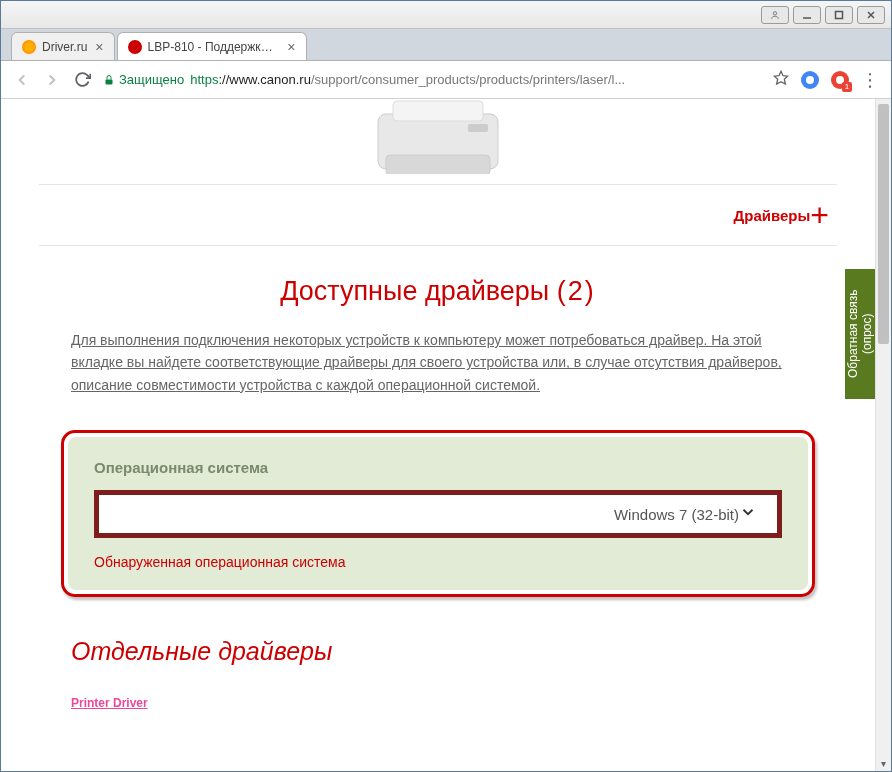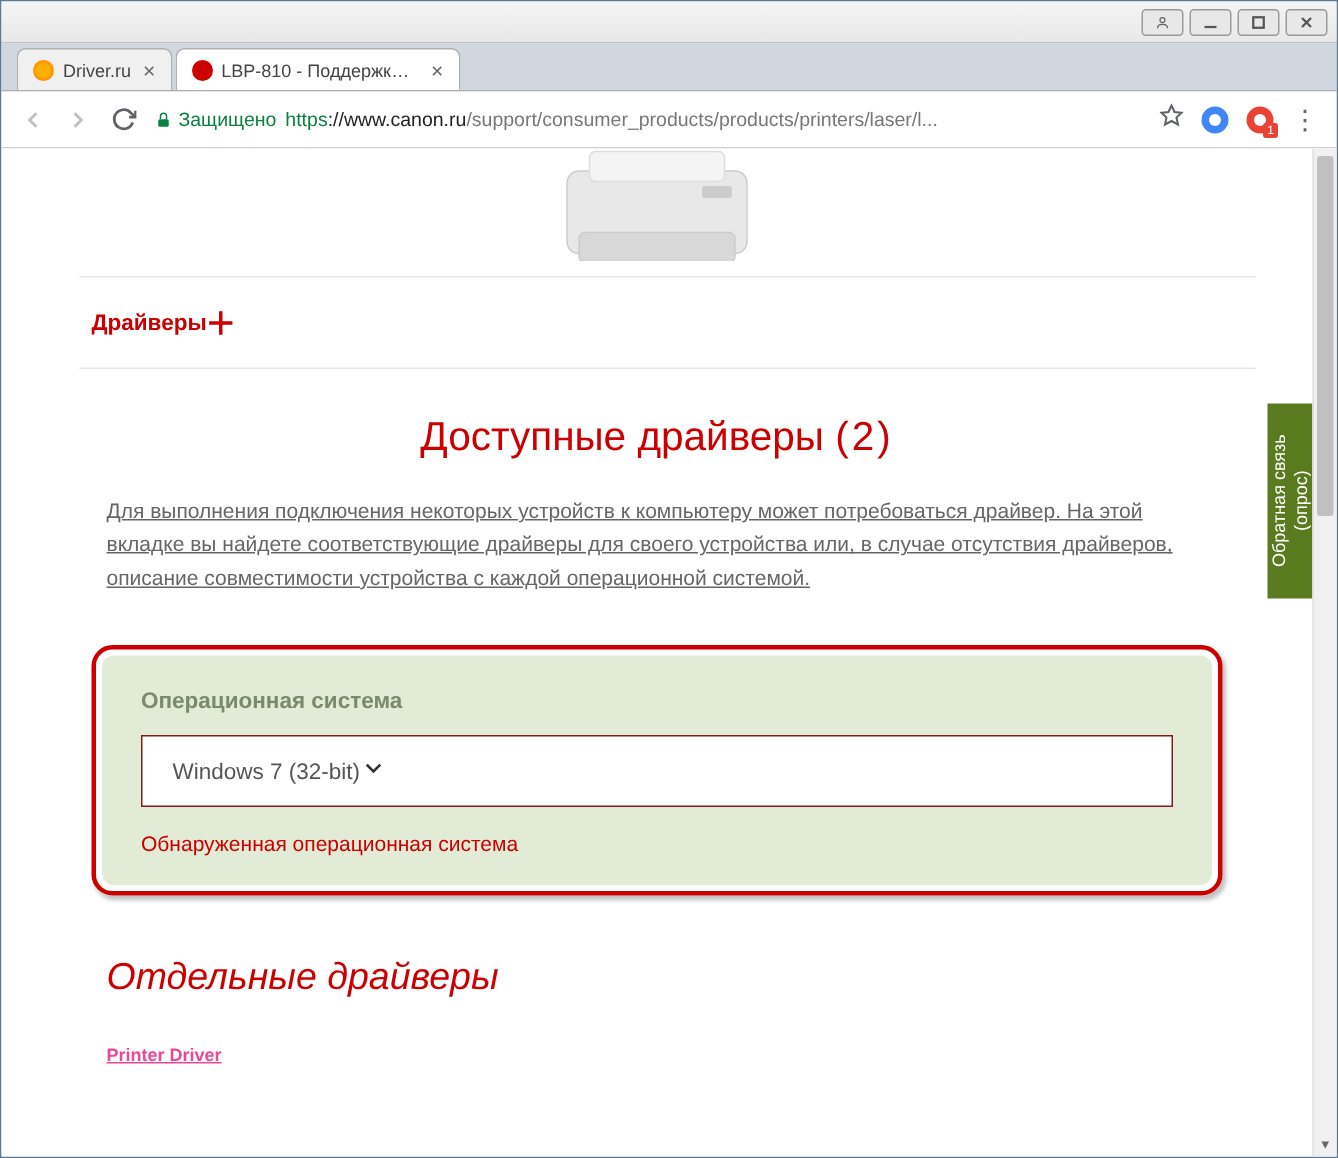--- a/index.html
+++ b/index.html
@@ -40,33 +40,33 @@
 .page { position: relative; height: calc(100% - 28px - 32px - 38px); overflow: hidden; background: #fff; }
 .scrollbar-v { position: absolute; right: 0; top: 0; width: 16px; height: 100%; background: #f0f0f0; border-left: 1px solid #e0e0e0; }
 .scroll-thumb { position: absolute; left: 2px; right: 2px; top: 5px; height: 240px; background: #c0c0c0; border-radius: 2px; cursor: pointer; }
 .scroll-arrow { position: absolute; left: 0; right: 0; height: 16px; display: flex; align-items: center; justify-content: center; color: #666; font-size: 10px; cursor: pointer; }
 .scroll-arrow.down { bottom: 0; }
 
 .content { padding-right: 16px; }
 .product-img-area { height: 75px; display: flex; justify-content: center; align-items: flex-start; overflow: hidden; }
 .printer-svg { width: 200px; height: 100px; }
 
-.accordion-header { margin: 10px 38px 0 52px; border-top: 1px solid #e6e6e6; border-bottom: 1px solid #e6e6e6; height: 62px; display: flex; align-items: center; justify-content: flex-start; padding: 0 8px; cursor: pointer; }
+.accordion-header { margin: 10px 38px 0 38px; border-top: 1px solid #e6e6e6; border-bottom: 1px solid #e6e6e6; height: 62px; display: flex; align-items: center; justify-content: flex-end; padding: 0 8px; cursor: pointer; }
 .accordion-title { color: #cc0000; font-size: 15px; font-weight: bold; }
 .plus-icon { color: #cc0000; font-size: 32px; font-weight: 300; }
 
 .section { padding: 30px 70px 10px 70px; }
 .section-heading { color: #cc0000; font-size: 27px; text-align: center; margin-bottom: 22px; font-weight: normal; }
 .section-heading .count { letter-spacing: 2px; }
 .section-desc { color: #666; font-size: 14px; line-height: 1.6; text-decoration: underline; }
 
 .os-box-wrap { margin: 24px 60px 0 60px; border: 3px solid #cc0000; border-radius: 14px; padding: 4px; box-shadow: 2px 3px 3px rgba(0,0,0,0.25); }
 .os-box { background: #e1ebd6; padding: 22px 26px 20px 26px; border-radius: 8px; }
 .os-label { color: #7a8a6a; font-size: 15px; font-weight: bold; margin-bottom: 14px; }
-.os-select { background: #fff; border: 1px solid #7f1d1d; height: 48px; display: flex; align-items: center; justify-content: flex-start; padding: 0 20px; cursor: pointer; }
+.os-select { background: #fff; border: 5px solid #7f1d1d; height: 48px; display: flex; align-items: center; justify-content: flex-end; padding: 0 20px; cursor: pointer; }
 .os-select-val { color: #555; font-size: 15px; }
 .chevron { color: #333; }
 .os-detected { color: #cc0000; font-size: 14px; margin-top: 16px; }
 
 .sub-heading { color: #cc0000; font-size: 25px; font-weight: normal; margin: 40px 70px 0 70px; font-style: italic; }
 .driver-link { color: #ec4899; font-size: 12px; font-weight: bold; text-decoration: underline; margin: 30px 70px 0 70px; display: inline-block; cursor: pointer; }
 
 
 .feedback-tab { position: absolute; right: 16px; top: 170px; width: 30px; height: 130px; background: #5a7a1f; color: #fff; font-size: 12px; display: flex; align-items: center; justify-content: center; writing-mode: vertical-rl; transform: rotate(180deg); cursor: pointer; text-align: center; line-height: 1.2; }
 </style>

